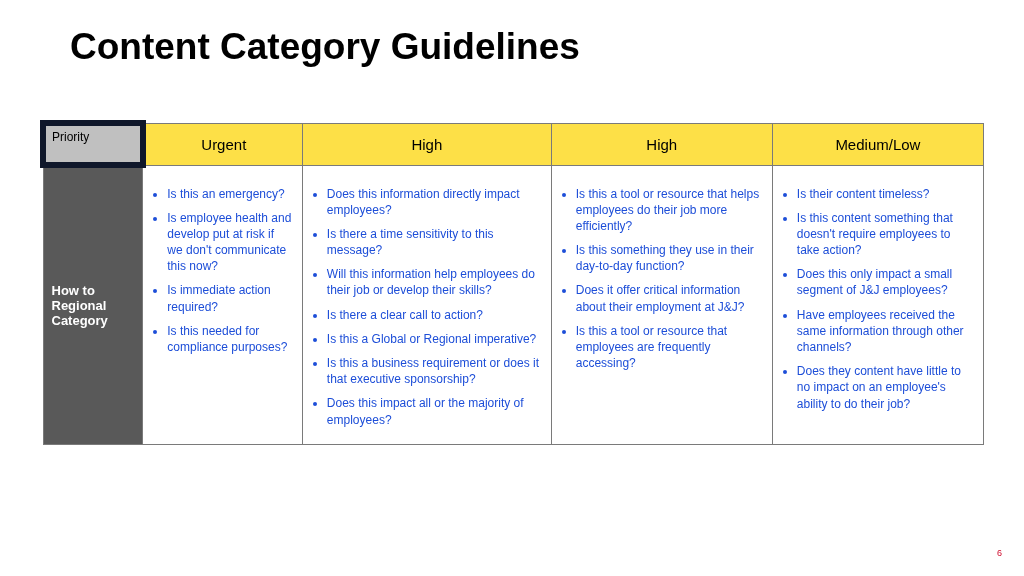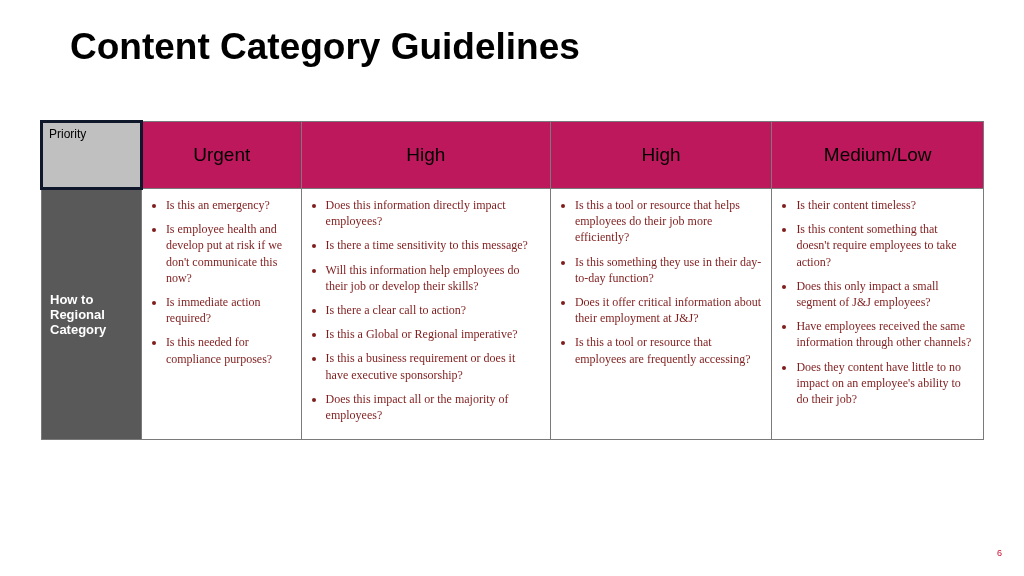--- a/index.html
+++ b/index.html
@@ -46,48 +46,47 @@
   }
   .cat-critical { background: #cf0a2c; }
   .cat-need     { background: #003da5; }
   .cat-always   { background: #11b5a4; }
   .cat-nice     { background: #c6168d; }
   .side-label {
     background: #c0c0c0;
     color: #000;
     font-size: 12px;
     padding: 4px 6px;
-    border: 3px solid #0f172a;
+    border: 6px solid #0f172a;
   }
   .priority-cell {
-    background: #be185d;
+    background: #fde047;
     color: #000;
-    font-size: 19px;
+    font-size: 15px;
     text-align: center;
-    padding: 22px 4px;
+    padding: 12px 4px;
     border: 1px solid #7a7a7a;
   }
   .side-dark {
     background: #595959;
     color: #fff;
     font-size: 13px;
     font-weight: 700;
     text-align: left;
     padding: 6px 8px;
     border: 1px solid #7a7a7a;
     vertical-align: middle;
   }
   .body-cell {
     background: #fff;
-    color: #7f1d1d;
+    color: #1d4ed8;
     font-size: 12px;
-    padding: 8px 10px 8px 8px;
+    padding: 20px 10px 8px 8px;
     border: 1px solid #7a7a7a;
     line-height: 1.35;
-    font-family: Liberation Serif, serif;
   }
   .body-cell ul {
     list-style: disc;
     padding-left: 16px;
   }
   .body-cell li {
     margin-bottom: 8px;
   }
   .pagenum {
     position: absolute;
@@ -129,21 +128,21 @@
               <li>Is this needed for compliance purposes?</li>
             </ul>
           </td>
       <td class="body-cell">
             <ul>
               <li>Does this information directly impact employees?</li>
               <li>Is there a time sensitivity to this message?</li>
               <li>Will this information help employees do their job or develop their skills?</li>
               <li>Is there a clear call to action?</li>
               <li>Is this a Global or Regional imperative?</li>
-              <li>Is this a business requirement or does it have executive sponsorship?</li>
+              <li>Is this a business requirement or does it that executive sponsorship?</li>
               <li>Does this impact all or the majority of employees?</li>
             </ul>
           </td>
       <td class="body-cell">
             <ul>
               <li>Is this a tool or resource that helps employees do their job more efficiently?</li>
               <li>Is this something they use in their day-to-day function?</li>
               <li>Does it offer critical information about their employment at J&amp;J?</li>
               <li>Is this a tool or resource that employees are frequently accessing?</li>
             </ul>

